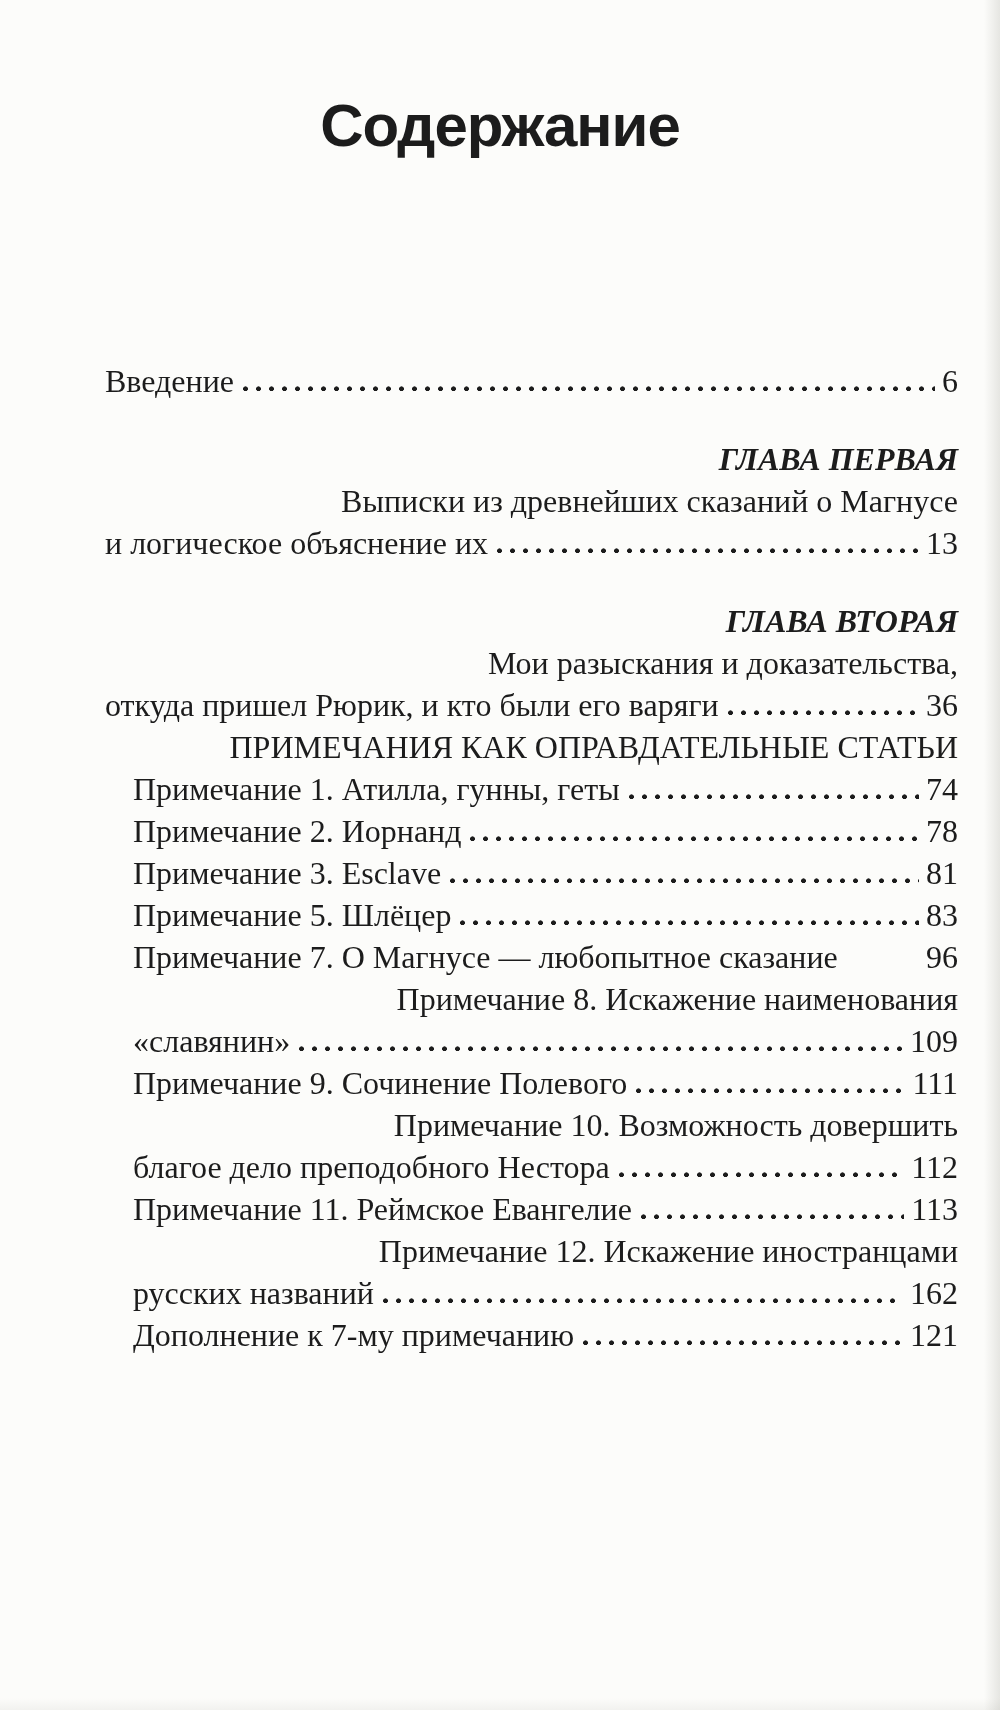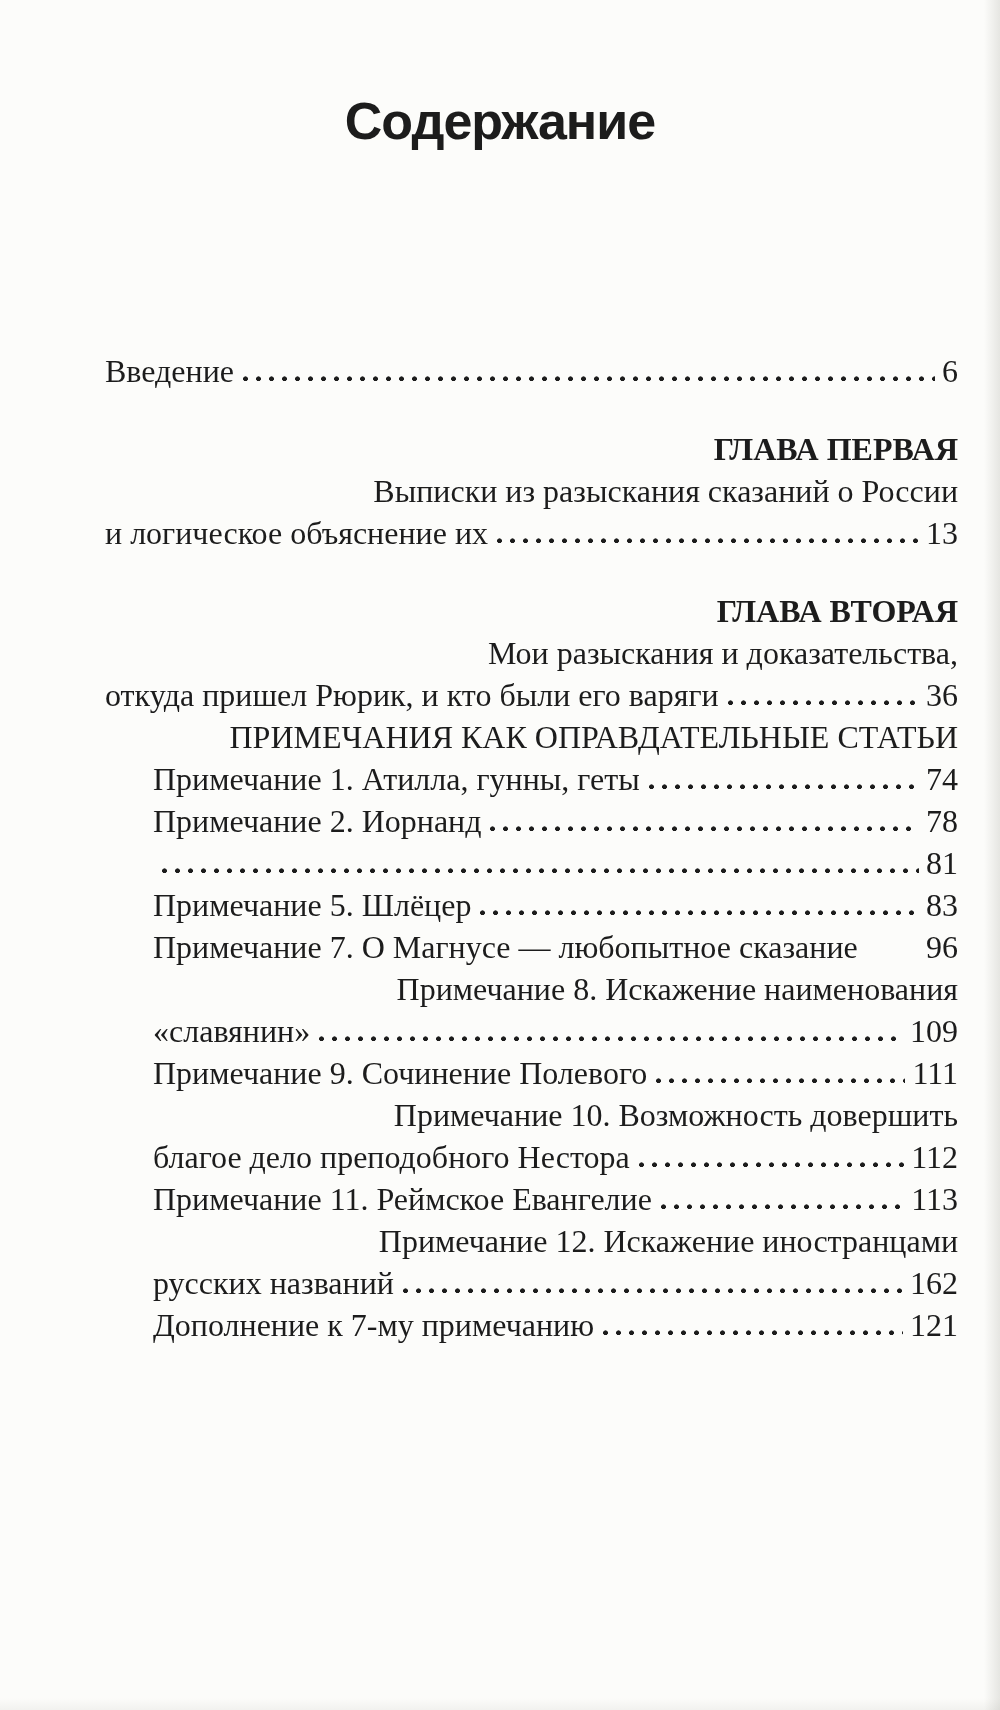--- a/index.html
+++ b/index.html
@@ -20,65 +20,65 @@
     font-family: "Liberation Serif", "DejaVu Serif", serif;
     font-size: 32px;
     line-height: 42px;
   }
   .page-title {
     margin: 0;
     padding-top: 90px;
     text-align: center;
     font-family: "Liberation Sans", "DejaVu Sans", sans-serif;
     font-weight: bold;
-    font-size: 52px;
+    font-size: 60px;
     line-height: 1.2;
     letter-spacing: -1px;
     color: var(--ink);
   }
   .toc {
     margin: 198px 42px 0 105px;
   }
   .row { display: flex; align-items: baseline; justify-content: flex-end; }
   .lbl { white-space: pre; }
   .pg  { white-space: nowrap; margin-left: 2px; }
   .leader {
     flex: 1 1 auto;
     height: 6px;
     margin: 0 5px 0 9px;
     background-image: radial-gradient(circle at 2.5px 2.8px, var(--ink) 2.1px, rgba(0,0,0,0) 2.7px);
     background-size: 13px 6px;
     background-repeat: repeat-x;
     background-position: left bottom;
   }
   .leader.blank { background: none; }
-  .bold { font-weight: bold; }
+  .bold { font-weight: bold; font-style: italic; }
   .chapter { margin-top: 36px; }
   .notes-heading { }
-  .indent { margin-left: 48px; }
+  .indent { margin-left: 28px; }
 </style>
 </head>
 <body>
 
 <h1 class="page-title">Содержание</h1>
 
 <main class="toc">
 
   <div class="row">
     <span class="lbl">Введение</span>
     <span class="leader"></span>
     <span class="pg">6</span>
   </div>
 
   <section class="chapter">
     <div class="row">
       <span class="lbl bold">ГЛАВА ПЕРВАЯ</span>
     </div>
     <div class="row">
-      <span class="lbl">Выписки из разыскания сказаний о России</span>
+      <span class="lbl">Выписки из древнейших сказаний о Магнусе</span>
     </div>
     <div class="row">
       <span class="lbl">и логическое объяснение их</span>
       <span class="leader"></span>
       <span class="pg">13</span>
     </div>
   </section>
 
   <section class="chapter">
     <div class="row">
@@ -105,20 +105,21 @@
       <span class="pg">74</span>
     </div>
 
     <div class="row indent">
       <span class="lbl">Примечание 2. Иорнанд</span>
       <span class="leader"></span>
       <span class="pg">78</span>
     </div>
 
     <div class="row indent">
+      <span class="lbl">Примечание 3. Esclave</span>
       <span class="leader"></span>
       <span class="pg">81</span>
     </div>
 
 
     <div class="row indent">
       <span class="lbl">Примечание 5. Шлёцер</span>
       <span class="leader"></span>
       <span class="pg">83</span>
     </div>

